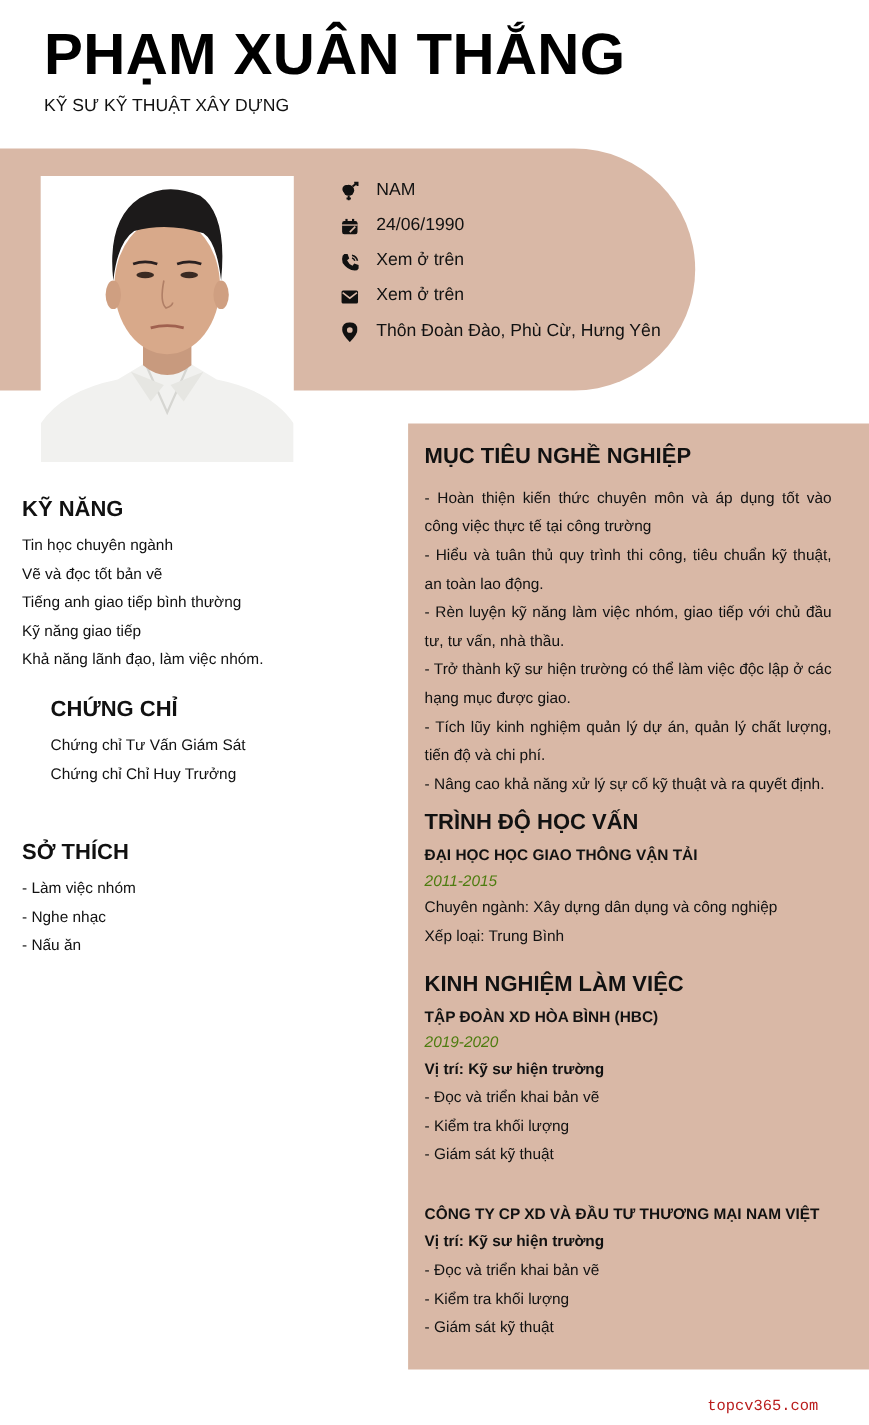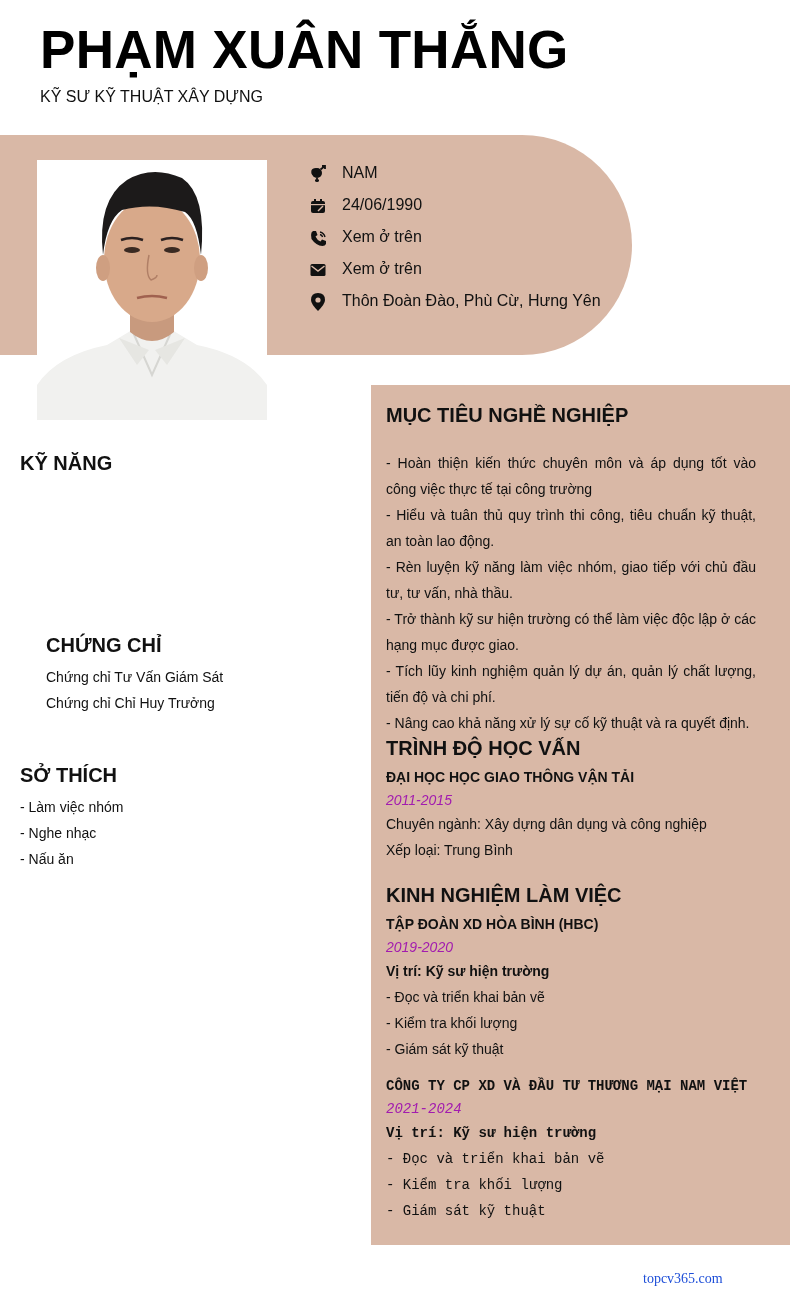--- a/index.html
+++ b/index.html
@@ -20,25 +20,25 @@
 
     .left-col { position: absolute; left: 20px; width: 320px; }
     .sec-h { font-size: 20px; font-weight: 700; color: #111; line-height: 26px; }
     .left-item { font-size: 14px; line-height: 26px; color: #111; }
 
     .right-panel { position: absolute; left: 371px; top: 385px; width: 419px; height: 860px; background: #d9b8a6; }
     .rp { position: absolute; left: 386px; width: 370px; }
     .rp-h { font-size: 20px; font-weight: 700; color: #111; line-height: 26px; }
     .rp-p { font-size: 14px; line-height: 26px; color: #111; text-align: justify; }
     .rp-org { font-size: 14px; font-weight: 700; line-height: 24px; color: #111; }
-    .rp-date { font-size: 14px; font-style: italic; line-height: 22px; color: #a21caf; }
+    .rp-date { font-size: 14px; font-style: italic; line-height: 22px; color: #4d7c0f; }
     .rp-line { font-size: 14px; line-height: 26px; color: #111; }
     .rp-bold { font-size: 14px; font-weight: 700; line-height: 26px; color: #111; }
 
-    .footer { position: absolute; left: 643px; top: 1271px; font-family: Liberation Serif, serif; font-size: 14px; color: #1d4ed8; }
+    .footer { position: absolute; left: 643px; top: 1271px; font-family: Liberation Mono, monospace; font-size: 14px; color: #b91c1c; }
   </style>
 </head>
 <body>
 
 <div class="name">PHẠM XUÂN THẮNG</div>
 <div class="title">KỸ SƯ KỸ THUẬT XÂY DỰNG</div>
 
 <div class="band"></div>
 
 <div class="photo">
@@ -117,20 +117,27 @@
           <path d="M7 0 Q14 0 14 7 Q14 11 7 18 Q0 11 0 7 Q0 0 7 0 Z" fill="#111"></path>
           <circle cx="7" cy="7" r="2.6" fill="#d9b8a6"></circle>
         </svg>
     </span>
     <span class="txt">Thôn Đoàn Đào, Phù Cừ, Hưng Yên</span>
   </div>
 </div>
 
 <div class="left-col" style="top:450px;">
   <div class="sec-h">KỸ NĂNG</div>
+  <div style="margin-top:6px;">
+    <div class="left-item">Tin học chuyên ngành</div>
+    <div class="left-item">Vẽ và đọc tốt bản vẽ</div>
+    <div class="left-item">Tiếng anh giao tiếp bình thường</div>
+    <div class="left-item">Kỹ năng giao tiếp</div>
+    <div class="left-item">Khả năng lãnh đạo, làm việc nhóm.</div>
+  </div>
 </div>
 
 <div class="left-col" style="top:632px;margin-left:26px;">
   <div class="sec-h">CHỨNG CHỈ</div>
   <div style="margin-top:6px;">
     <div class="left-item">Chứng chỉ Tư Vấn Giám Sát</div>
     <div class="left-item">Chứng chỉ Chỉ Huy Trưởng</div>
   </div>
 </div>
 
@@ -140,21 +147,21 @@
     <div class="left-item">- Làm việc nhóm</div>
     <div class="left-item">- Nghe nhạc</div>
     <div class="left-item">- Nấu ăn</div>
   </div>
 </div>
 
 <div class="right-panel"></div>
 
 <div class="rp" style="top:402px;">
   <div class="rp-h">MỤC TIÊU NGHỀ NGHIỆP</div>
-  <div style="margin-top:22px;">
+  <div style="margin-top:11px;">
     <div class="rp-p">- Hoàn thiện kiến thức chuyên môn và áp dụng tốt vào công việc thực tế tại công trường</div>
     <div class="rp-p">- Hiểu  và tuân thủ quy trình thi công, tiêu chuẩn kỹ thuật, an toàn lao động.</div>
     <div class="rp-p">- Rèn luyện kỹ năng làm việc nhóm, giao tiếp với chủ đầu tư, tư vấn, nhà thầu.</div>
     <div class="rp-p">- Trở thành kỹ sư hiện trường có thể làm việc độc lập ở các hạng mục được giao.</div>
     <div class="rp-p">- Tích lũy kinh nghiệm quản lý dự án, quản lý chất lượng, tiến độ và chi phí.</div>
     <div class="rp-p">- Nâng cao khả năng xử lý sự cố kỹ thuật và ra quyết định.</div>
   </div>
 </div>
 
 <div class="rp" style="top:735px;">
@@ -170,23 +177,22 @@
 
   <div style="margin-top:4px;">
     <div class="rp-org">TẬP ĐOÀN XD HÒA BÌNH (HBC)</div>
     <div class="rp-date">2019-2020</div>
     <div class="rp-bold">Vị trí: Kỹ sư hiện trường</div>
     <div class="rp-line">- Đọc và triển khai bản vẽ</div>
     <div class="rp-line">- Kiểm tra khối lượng</div>
     <div class="rp-line">- Giám sát kỹ thuật</div>
   </div>
 
-  <div style="margin-top:12px;font-family:Liberation Mono, monospace;">
+  <div style="margin-top:29px;">
     <div class="rp-org">CÔNG TY CP XD VÀ ĐẦU TƯ THƯƠNG MẠI NAM VIỆT</div>
-    <div class="rp-date">2021-2024</div>
     <div class="rp-bold">Vị trí: Kỹ sư hiện trường</div>
     <div class="rp-line">- Đọc và triển khai bản vẽ</div>
     <div class="rp-line">- Kiểm tra khối lượng</div>
     <div class="rp-line">- Giám sát kỹ thuật</div>
   </div>
 </div>
 
 <div class="footer">topcv365.com</div>
 
 </body></html>

